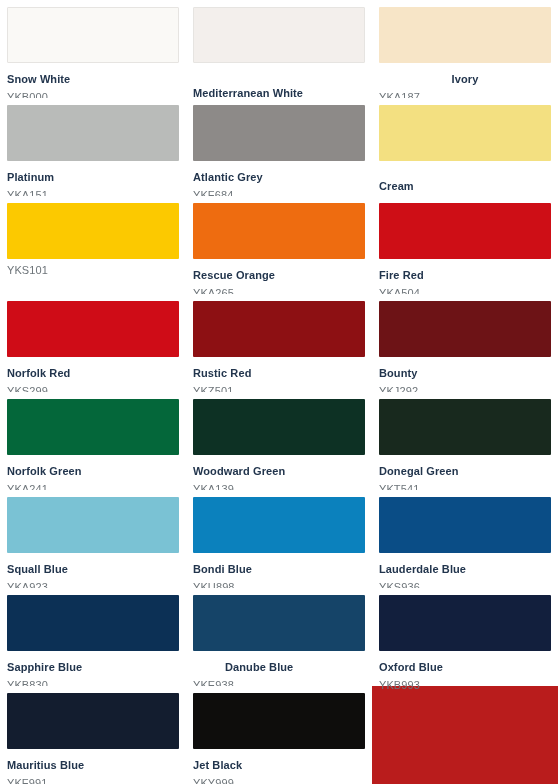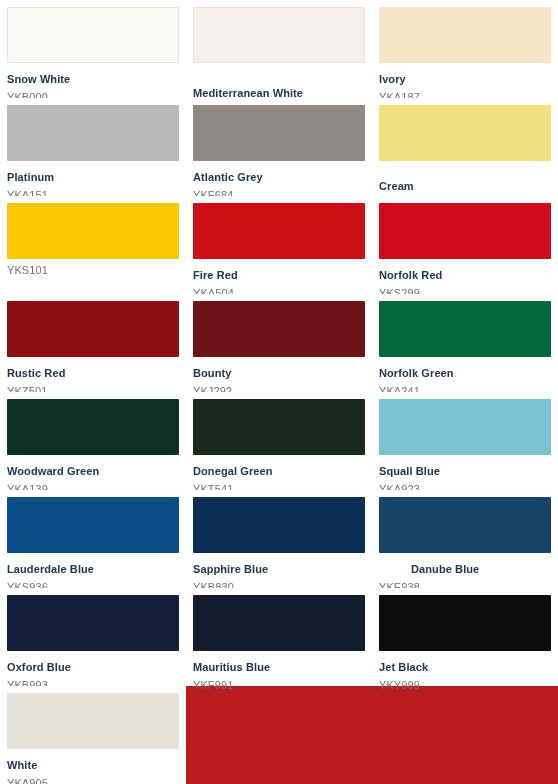--- a/index.html
+++ b/index.html
@@ -72,41 +72,46 @@
       <div class="swatch-name" style="color: rgb(34, 53, 77);">Snow White</div>
       <div class="swatch-code" style="color: rgb(109, 116, 121);">YKB000</div>
     </div>
     <div class="swatch-card">
       <div class="swatch-chip light-edge" style="background: rgb(243, 239, 236);"></div>
       <div class="swatch-name" style="color: rgb(34, 53, 77); margin-top: 24px;">Mediterranean White</div>
       <div class="swatch-code" style="color: rgb(109, 116, 121);">YKA184</div>
     </div>
     <div class="swatch-card">
       <div class="swatch-chip" style="background: rgb(247, 229, 199);"></div>
-      <div class="swatch-name" style="color: rgb(34, 53, 77);">Ivory</div>
+      <div class="swatch-name" style="color: rgb(34, 53, 77); text-align: center;">Ivory</div>
       <div class="swatch-code" style="color: rgb(109, 116, 121);">YKA187</div>
     </div>
     <div class="swatch-card">
       <div class="swatch-chip" style="background: rgb(185, 187, 185);"></div>
       <div class="swatch-name" style="color: rgb(34, 53, 77);">Platinum</div>
       <div class="swatch-code" style="color: rgb(109, 116, 121);">YKA151</div>
     </div>
     <div class="swatch-card">
       <div class="swatch-chip" style="background: rgb(141, 138, 136);"></div>
       <div class="swatch-name" style="color: rgb(34, 53, 77);">Atlantic Grey</div>
       <div class="swatch-code" style="color: rgb(109, 116, 121);">YKF684</div>
     </div>
     <div class="swatch-card">
       <div class="swatch-chip" style="background: rgb(243, 224, 129);"></div>
       <div class="swatch-name" style="color: rgb(34, 53, 77); margin-top: 19px;">Cream</div>
       <div class="swatch-code" style="color: rgb(109, 116, 121);">YKA027</div>
     </div>
     <div class="swatch-card">
       <div class="swatch-chip" style="background: rgb(252, 201, 0);"></div>
       <div class="swatch-code" style="color: rgb(109, 116, 121);">YKS101</div>
+    </div>
+    <div class="swatch-card">
+      <div class="swatch-chip" style="background: rgb(238, 108, 16);"></div>
+      <div class="swatch-name" style="color: rgb(34, 53, 77);">Rescue Orange</div>
+      <div class="swatch-code" style="color: rgb(109, 116, 121);">YKA265</div>
     </div>
     <div class="swatch-card">
       <div class="swatch-chip" style="background: rgb(206, 14, 22);"></div>
       <div class="swatch-name" style="color: rgb(34, 53, 77);">Fire Red</div>
       <div class="swatch-code" style="color: rgb(109, 116, 121);">YKA504</div>
     </div>
     <div class="swatch-card">
       <div class="swatch-chip" style="background: rgb(207, 12, 23);"></div>
       <div class="swatch-name" style="color: rgb(34, 53, 77);">Norfolk Red</div>
       <div class="swatch-code" style="color: rgb(109, 116, 121);">YKS299</div>
@@ -135,20 +140,25 @@
       <div class="swatch-chip" style="background: rgb(24, 41, 30);"></div>
       <div class="swatch-name" style="color: rgb(34, 53, 77);">Donegal Green</div>
       <div class="swatch-code" style="color: rgb(109, 116, 121);">YKT541</div>
     </div>
     <div class="swatch-card">
       <div class="swatch-chip" style="background: rgb(122, 194, 212);"></div>
       <div class="swatch-name" style="color: rgb(34, 53, 77);">Squall Blue</div>
       <div class="swatch-code" style="color: rgb(109, 116, 121);">YKA923</div>
     </div>
     <div class="swatch-card">
+      <div class="swatch-chip" style="background: rgb(11, 129, 189);"></div>
+      <div class="swatch-name" style="color: rgb(34, 53, 77);">Bondi Blue</div>
+      <div class="swatch-code" style="color: rgb(109, 116, 121);">YKU898</div>
+    </div>
+    <div class="swatch-card">
       <div class="swatch-chip" style="background: rgb(10, 77, 134);"></div>
       <div class="swatch-name" style="color: rgb(34, 53, 77);">Lauderdale Blue</div>
       <div class="swatch-code" style="color: rgb(109, 116, 121);">YKS936</div>
     </div>
     <div class="swatch-card">
       <div class="swatch-chip" style="background: rgb(12, 48, 85);"></div>
       <div class="swatch-name" style="color: rgb(34, 53, 77);">Sapphire Blue</div>
       <div class="swatch-code" style="color: rgb(109, 116, 121);">YKB830</div>
     </div>
     <div class="swatch-card">
@@ -164,18 +174,13 @@
     <div class="swatch-card">
       <div class="swatch-chip" style="background: rgb(19, 29, 47);"></div>
       <div class="swatch-name" style="color: rgb(34, 53, 77);">Mauritius Blue</div>
       <div class="swatch-code" style="color: rgb(109, 116, 121);">YKF991</div>
     </div>
     <div class="swatch-card">
       <div class="swatch-chip" style="background: rgb(14, 13, 12);"></div>
       <div class="swatch-name" style="color: rgb(34, 53, 77);">Jet Black</div>
       <div class="swatch-code" style="color: rgb(109, 116, 121);">YKY999</div>
     </div>
-    <div class="swatch-card">
-      <div class="swatch-chip light-edge" style="background: rgb(229, 226, 216);"></div>
-      <div class="swatch-name" style="color: rgb(34, 53, 77);">White</div>
-      <div class="swatch-code" style="color: rgb(109, 116, 121);">YKA905</div>
-    </div>
   </div>
 
 </body></html>

